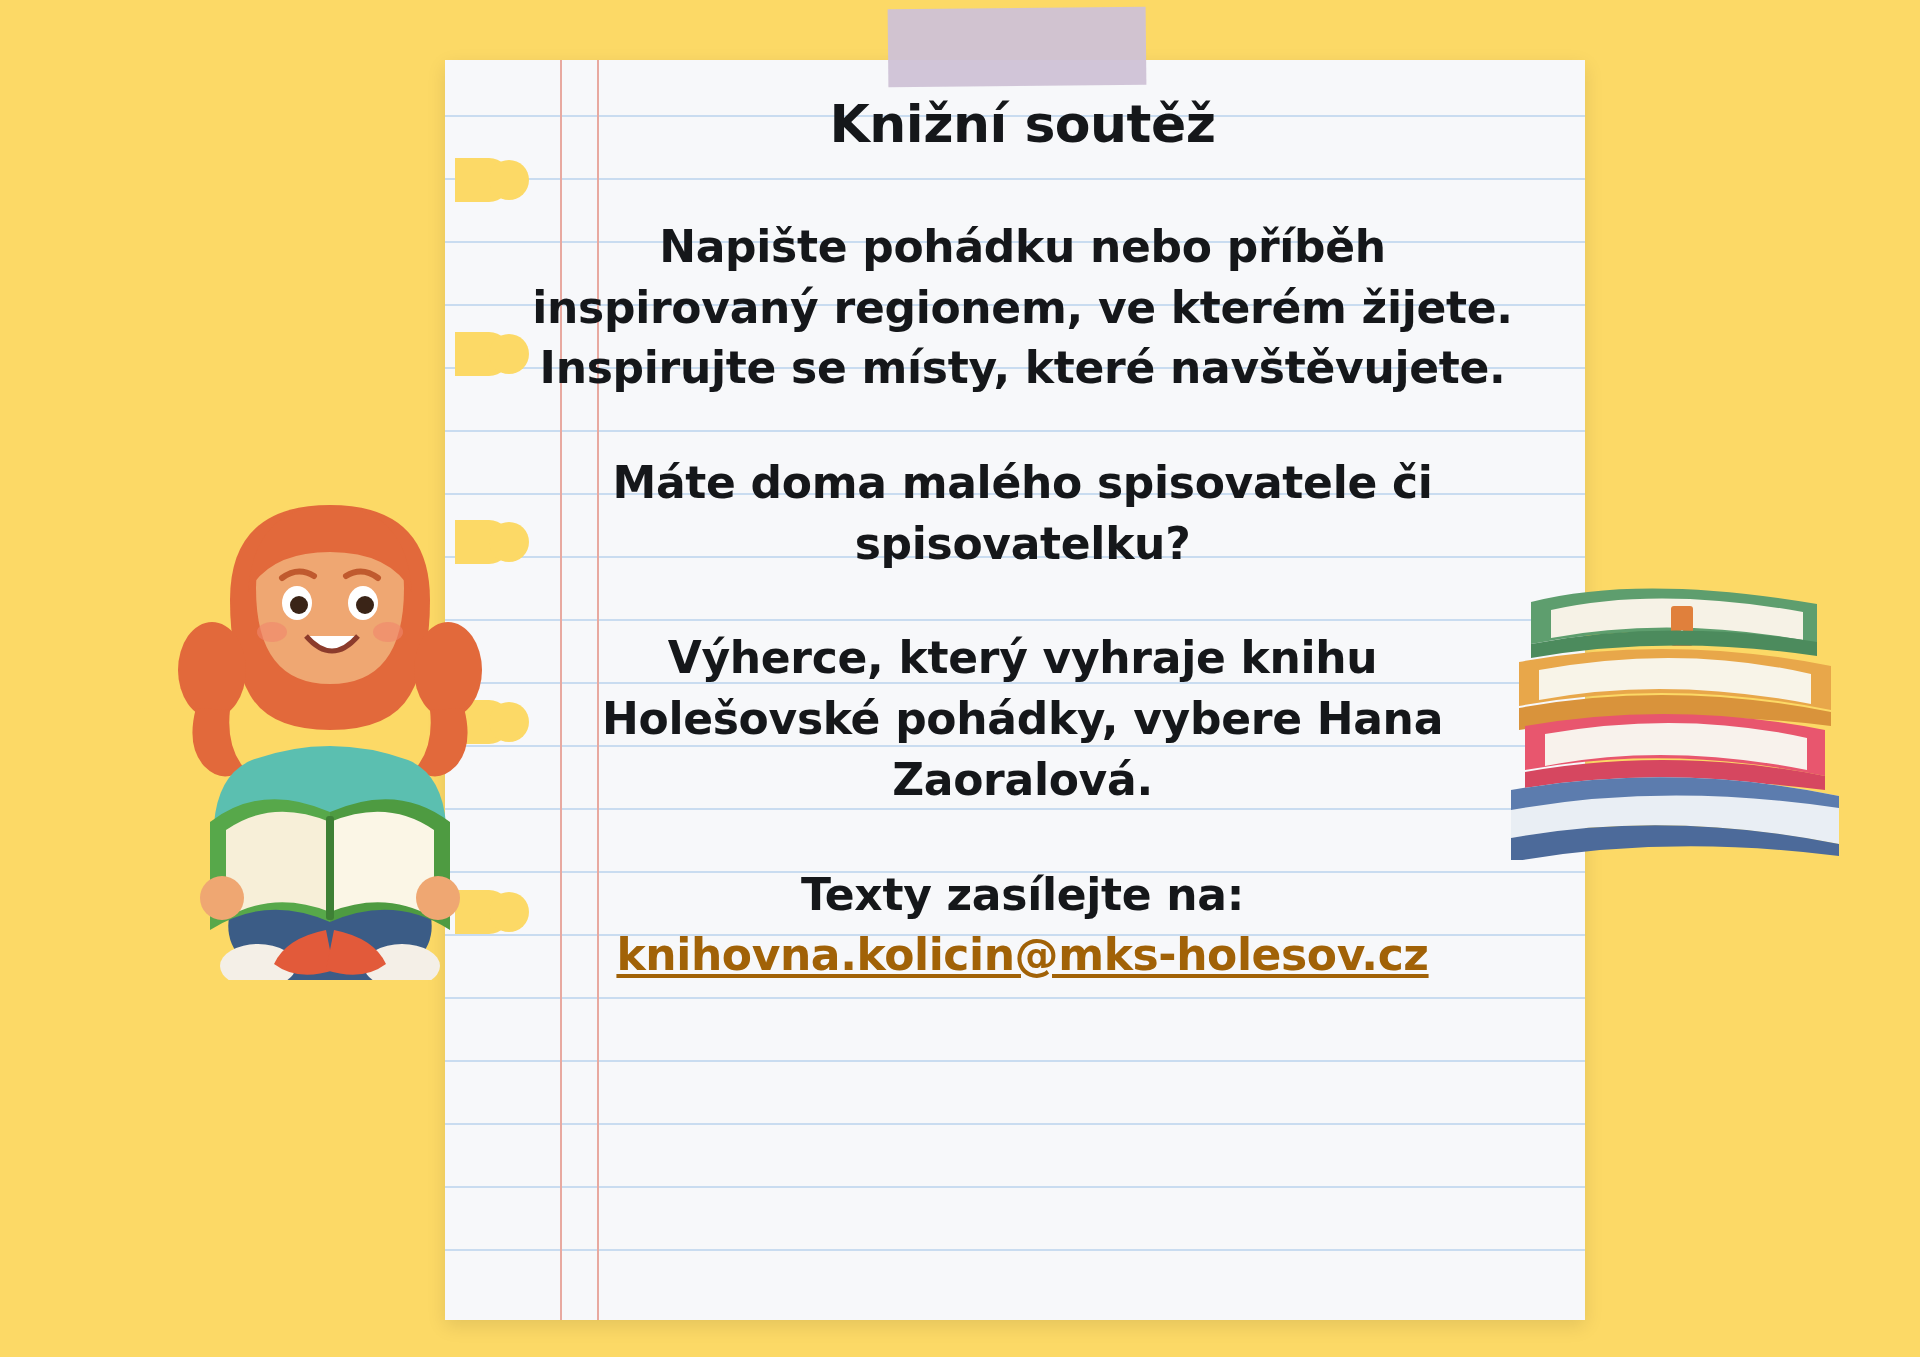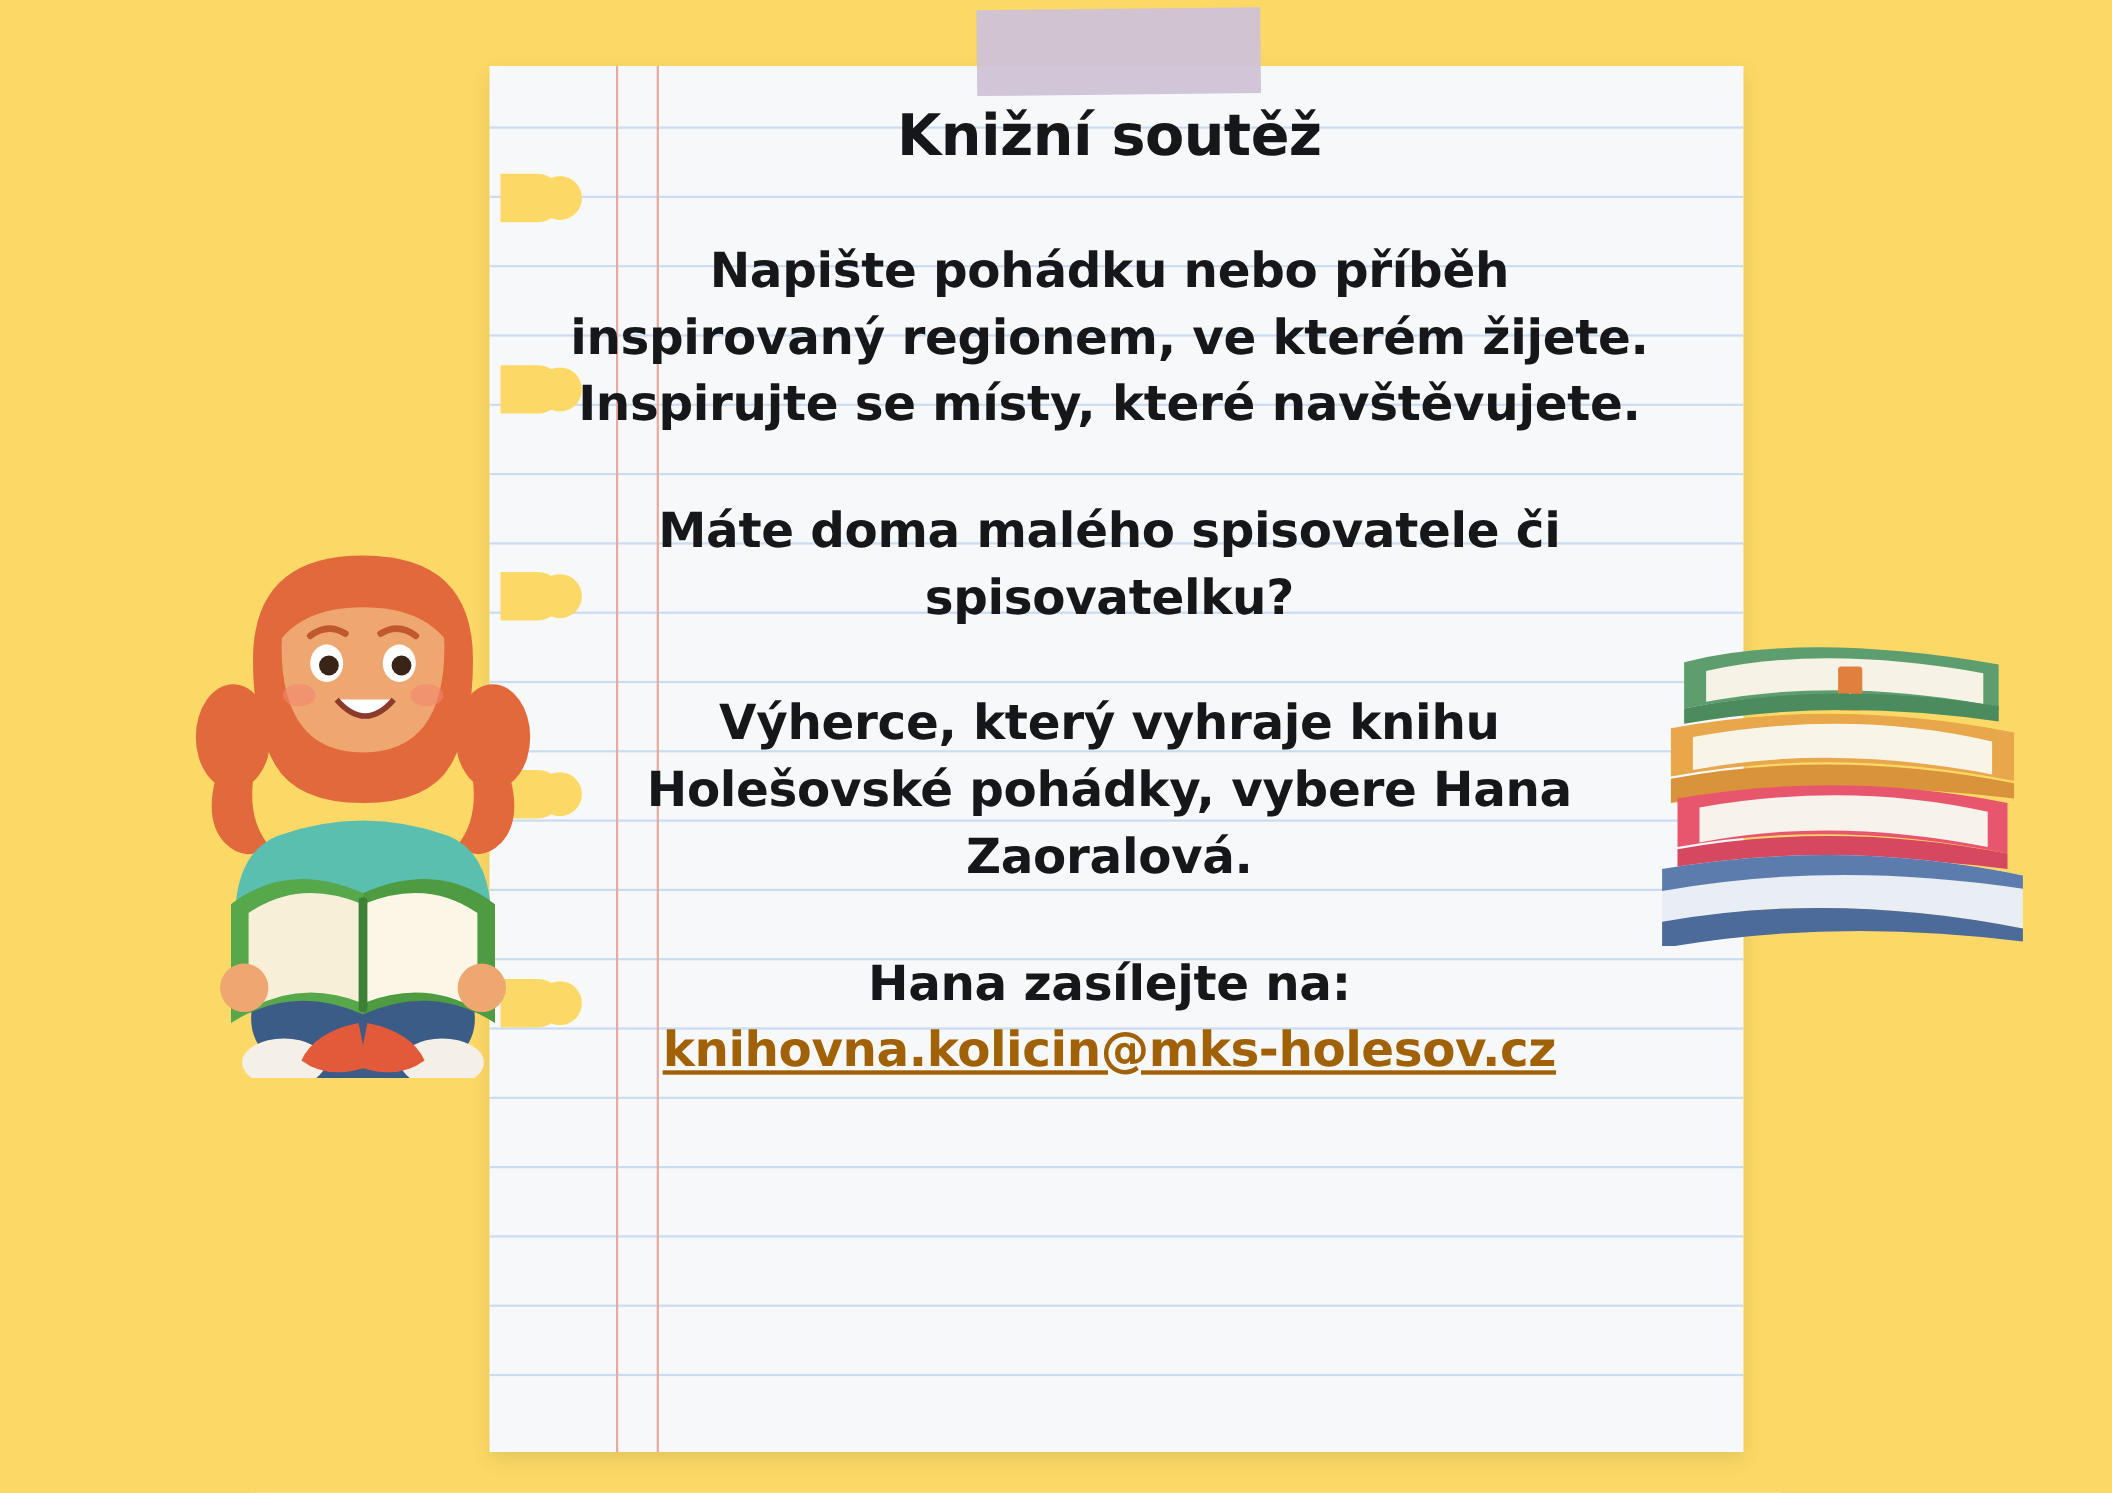--- a/index.html
+++ b/index.html
@@ -84,21 +84,21 @@
     width: 258px;
     height: 78px;
     background: #CFC2D6;
     opacity: 0.95;
     transform: rotate(-0.6deg);
   }
 
   
   .content {
     position: absolute;
-    left: 511px;
+    left: 525px;
     top: 95px;
     width: 995px;
     text-align: center;
     color: #15171A;
     font-family: "DejaVu Sans", sans-serif;
     font-weight: 700;
   }
   .title {
     font-size: 52px;
     line-height: 1.15;
@@ -181,21 +181,21 @@
   <div class="hole" style="left:455px; top:700px;"></div>
   <div class="hole" style="left:455px; top:890px;"></div>
 
   <div class="tape"></div>
 
   <div class="content">
     <h1 class="title">Knižní soutěž</h1>
     <p class="para">Napište pohádku nebo příběh inspirovaný regionem, ve kterém žijete. Inspirujte se místy, které navštěvujete.</p>
     <p class="para">Máte doma malého spisovatele či spisovatelku?</p>
     <p class="para">Výherce, který vyhraje knihu Holešovské pohádky, vybere Hana Zaoralová.</p>
-    <p class="contact">Hana zasílejte na:</p>
+    <p class="contact">Texty zasílejte na:</p>
     <a class="email-line" href="#">knihovna.kolicin@mks-holesov.cz</a>
   </div>
 
   <svg class="girl" viewBox="0 0 400 520">
 
     <path d="M100 140 q0-95 100-95 q100 0 100 95 q0 60 -20 95 q-20 35 -80 35 q-60 0 -80 -35 q-20 -35 -20 -95 z" fill="#E2693B"></path>
 
     <ellipse cx="82" cy="210" rx="34" ry="48" fill="#E2693B"></ellipse>
     <ellipse cx="318" cy="210" rx="34" ry="48" fill="#E2693B"></ellipse>
     <path d="M66 248 q-10 38 8 58 q20 20 40 2 q-18 -22 -14 -58 z" fill="#E2693B"></path>

